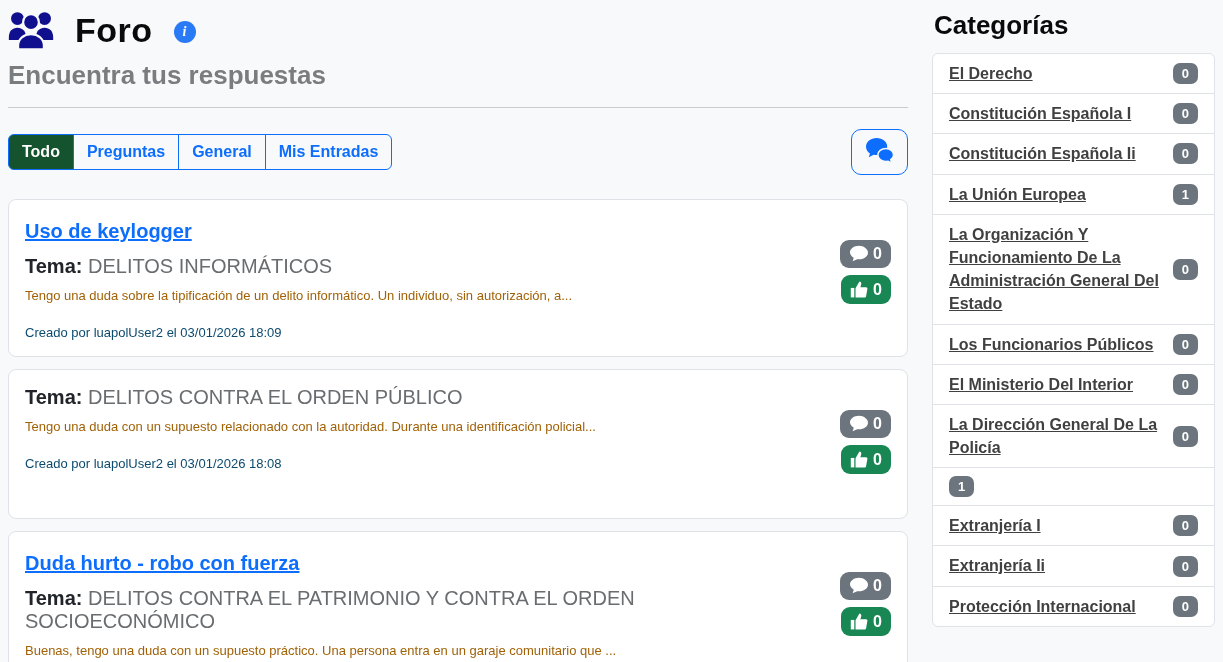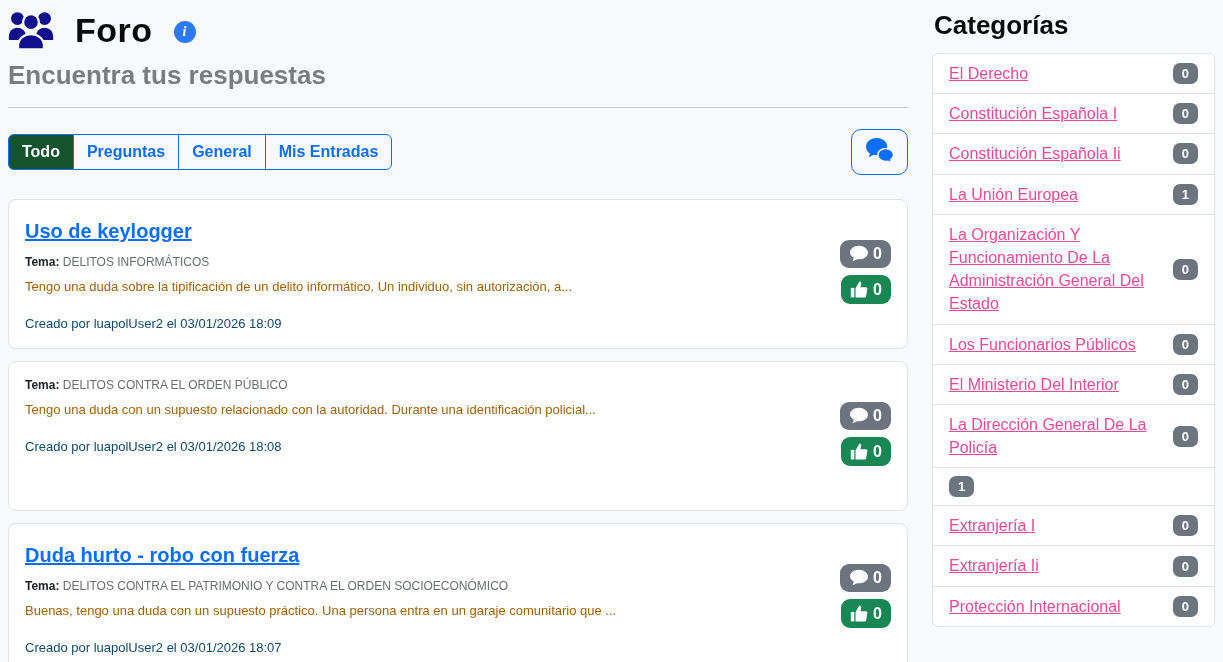--- a/index.html
+++ b/index.html
@@ -53,21 +53,21 @@
     padding: 16px; margin-bottom: 12px;
     display: flex; justify-content: space-between;
     min-height: 150px;
   }
   .card-main { flex: 1; min-width: 0; }
   .post-title {
     display: inline-block; font-size: 20px; font-weight: 600;
     color: #0d6efd; text-decoration: underline; cursor: pointer;
     margin: 4px 0 12px 0;
   }
-  .tema-line { font-size: 12px; margin-bottom: 10px; }
+  .tema-line { font-size: 20px; margin-bottom: 10px; }
   .tema-label { font-weight: 700; color: #212529; }
   .tema-value { color: #6a6d70; }
   .excerpt { font-size: 13px; color: #a16207; margin-bottom: 22px; }
   .meta { font-size: 13px; color: #0c4a6e; }
   .badges { display: flex; flex-direction: column; align-items: flex-end; gap: 7px; margin-top: 24px; margin-left: 14px; }
   .badge {
     display: inline-flex; align-items: center; gap: 4px;
     border-radius: 9px; padding: 5px 9px;
     color: #fff; font-size: 16px; font-weight: 700; line-height: 1;
   }
@@ -79,21 +79,21 @@
   .list-group {
     list-style: none; background: #fff;
     border: 1px solid #dfe2e6; border-radius: 6px;
   }
   .list-item {
     display: flex; align-items: center; justify-content: space-between;
     padding: 8px 16px; gap: 10px;
   }
   .list-item + .list-item { border-top: 1px solid #dfe2e6; }
   .cat-link {
-    font-size: 16px; font-weight: 400; color: #ec4899;
+    font-size: 16px; font-weight: 700; color: #404040;
     text-decoration: underline; cursor: pointer; line-height: 1.45;
   }
   .count-badge {
     background: #6c757d; color: #fff; border-radius: 7px;
     font-size: 13px; font-weight: 700; padding: 4px 9px; line-height: 1;
     flex: 0 0 auto;
   }
 </style>
 </head>
 <body>

